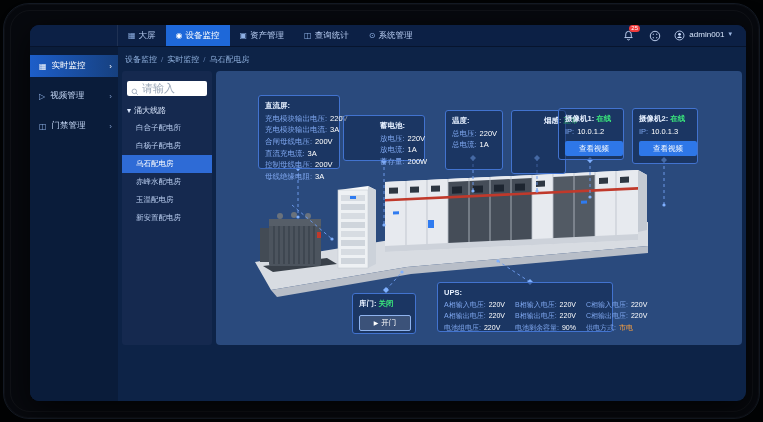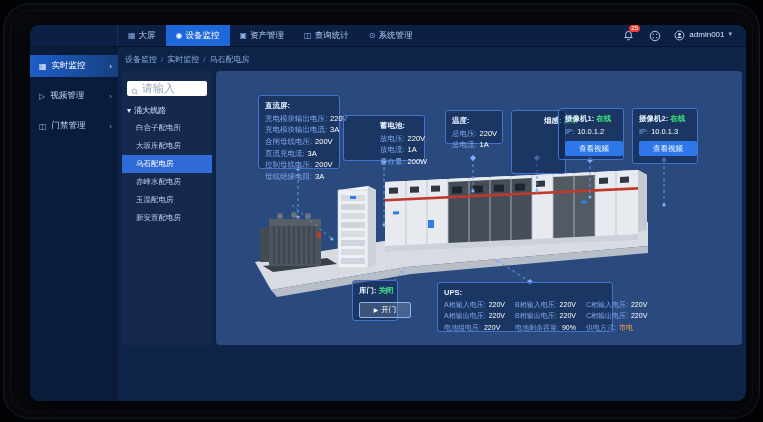--- a/index.html
+++ b/index.html
@@ -79,26 +79,26 @@
   .blue-btn { display:block; margin:4px auto 1px; width:58px; text-align:center; background:#2e77e8;
     color:#fff; border:none; border-radius:2px; font-size:7.5px; padding:2.5px 0; cursor:pointer;
     font-family:Liberation Sans, sans-serif; }
   .ghost-btn { display:block; margin:5px auto 1px; width:52px; text-align:center;
     background:rgba(255,255,255,0.14); color:#fff; border:1px solid #8fb3ee; border-radius:2px;
     font-size:7.5px; padding:2px 0; cursor:pointer; font-family:inherit; }
   .ghost-btn .bicon { font-size:6px; margin-right:3px; }
 
   .p-dc      { left:228px; top:70px;  width:82px; height:74px; }
   .p-batt    { left:313px; top:90px;  width:82px; height:46px;padding-left:36px; }
-  .p-temp    { left:415px; top:85px;  width:58px; height:34px; }
+  .p-temp    { left:415px; top:85px;  width:58px; height:60px; }
   .p-smoke   { left:481px; top:85px;  width:55px; height:64px;padding-left:32px; }
   .p-cam1    { left:528px; top:83px;  width:66px; height:52px; }
   .p-cam2    { left:602px; top:83px;  width:66px; height:56px; }
   .p-noise   { left:198px; top:147px; width:66px; height:33px; }
-  .p-door    { left:322px; top:255px; width:46px; height:41px; }
+  .p-door    { left:322px; top:268px; width:64px; height:41px; }
   .p-ups     { left:407px; top:257px; width:176px; height:50px; }
   .ups-grid { display:grid; grid-template-columns:auto auto auto; column-gap:10px; row-gap:1px; }
   .ups-grid .drow { font-size:7px; }
 </style>
 </head>
 <body>
 
 <div class="stage">
   <div class="bezel"></div>
   <div class="bezel2"></div>
@@ -190,21 +190,21 @@
             </svg>
         </span>
         <input class="tree-search" placeholder="请输入" style="">
       </div>
       <div class="tree-root">
         <span>▾</span>
         <span>涌大线路</span>
       </div>
       <div class="tree-items">
         <div class="tree-item">白合子配电所</div>
-        <div class="tree-item">大坂库配电房</div>
+        <div class="tree-item">白杨子配电房</div>
         <div class="tree-item selected">乌石配电房</div>
         <div class="tree-item">赤峰水配电房</div>
         <div class="tree-item">玉温配电房</div>
         <div class="tree-item">新安置配电房</div>
       </div>
     </div>
 
     <div class="main"></div>
 
     <svg class="scene" width="395" height="150" viewBox="0 0 395 150">

